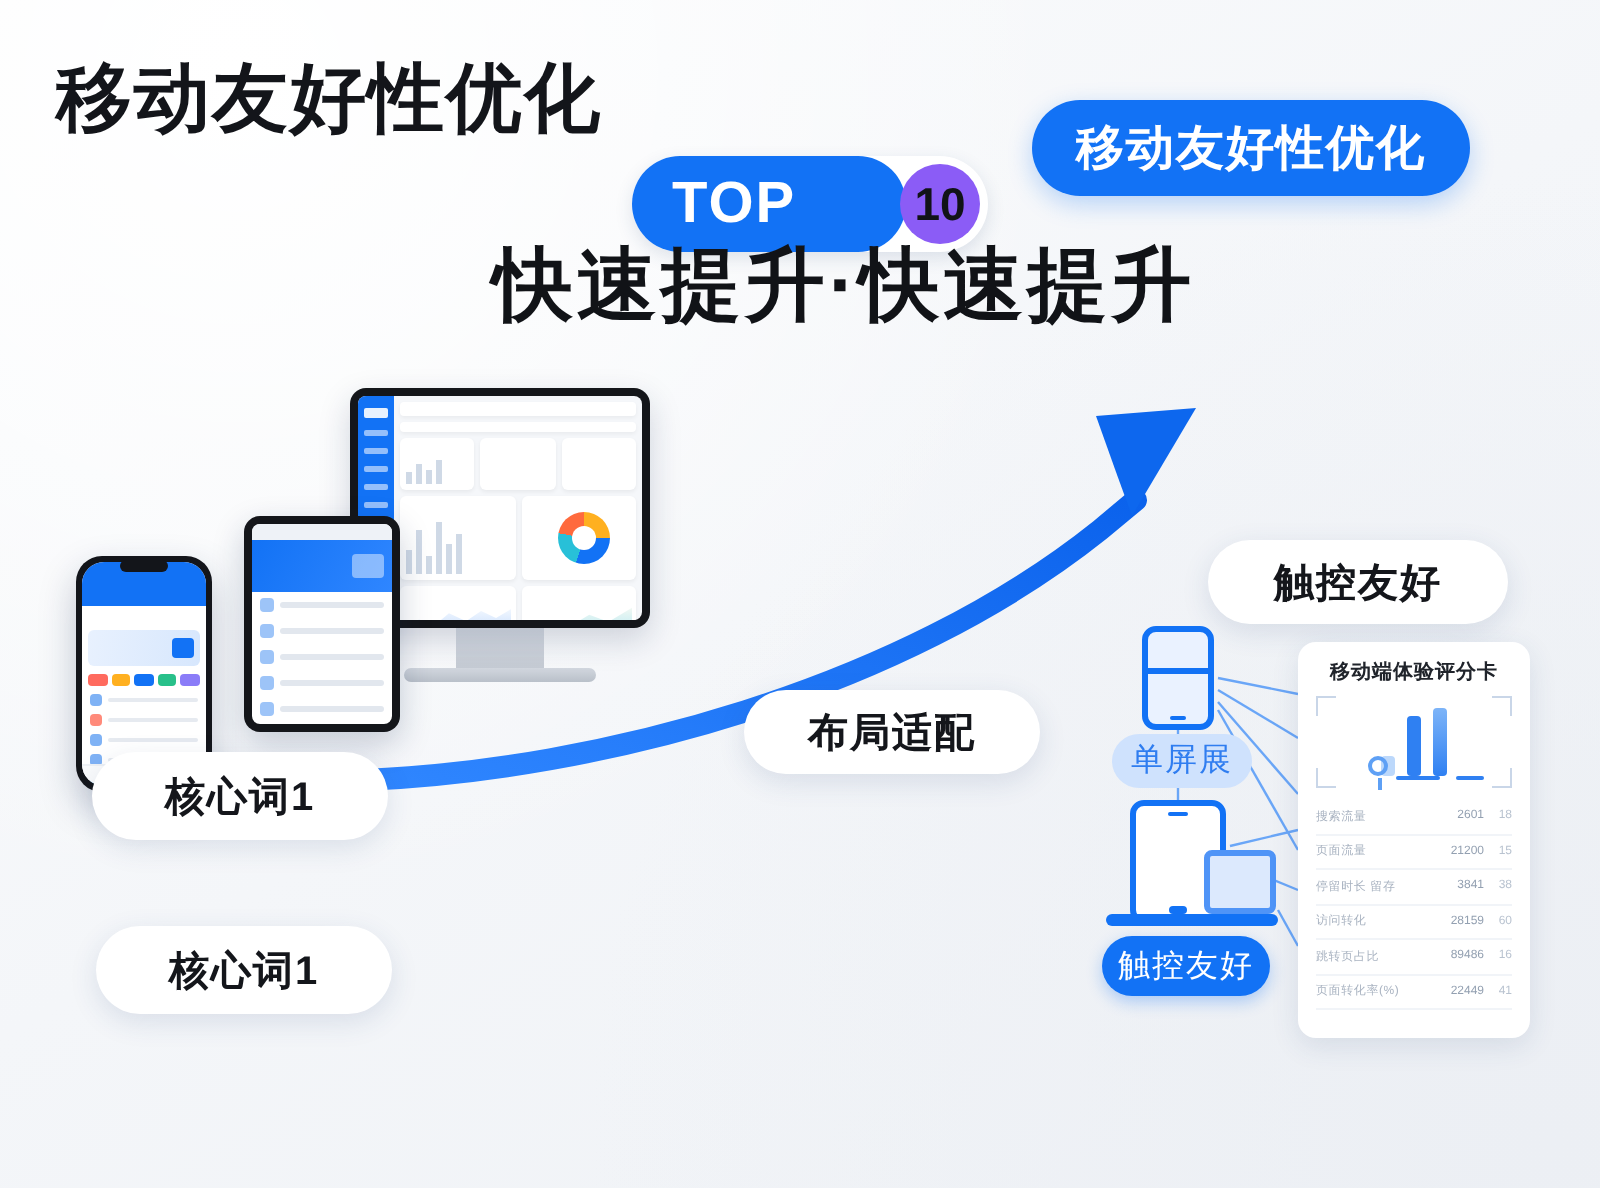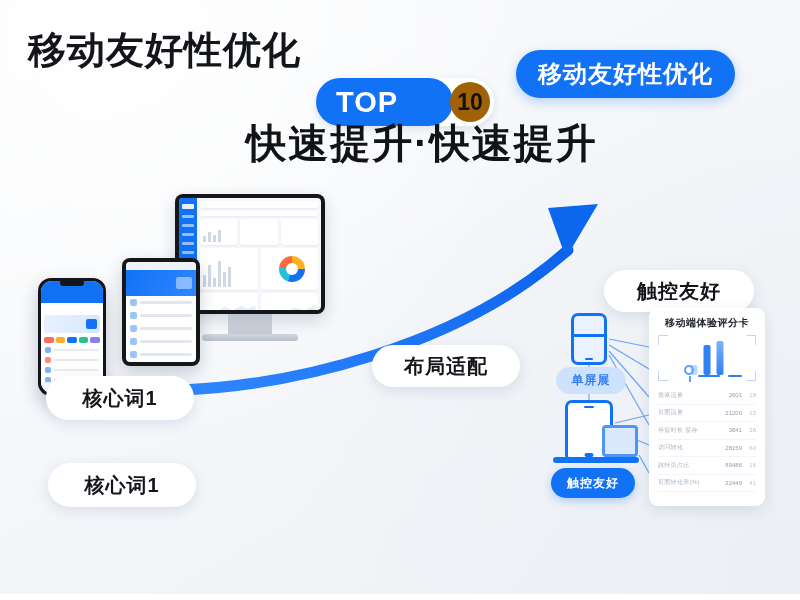--- a/index.html
+++ b/index.html
@@ -34,21 +34,21 @@
     border-radius:26px;background:#1272f5;
     display:flex;align-items:center;justify-content:flex-start;
     padding-left:20px;box-sizing:border-box;
   }
   .top-badge-word{
     color:#ffffff;font-size:29px;font-weight:bold;letter-spacing:1px;
     font-family:"Liberation Sans",sans-serif;
   }
   .top-badge-num{
     position:absolute;right:4px;top:4px;width:40px;height:40px;
-    border-radius:50%;background:#a16207;
+    border-radius:50%;background:#8b5cf6;
     display:flex;align-items:center;justify-content:center;
     color:#111317;font-size:23px;font-weight:bold;
   }
   .hdr-pill{
     position:absolute;left:516px;top:50px;
     height:48px;border-radius:26px;background:#1272f5;
     display:flex;align-items:center;justify-content:center;
     padding:0 22px;box-sizing:border-box;
     color:#ffffff;font-size:24px;font-weight:bold;letter-spacing:1px;
     box-shadow:0 4px 12px rgba(18,114,245,.28);
@@ -167,27 +167,27 @@
   .d-tablet:before{content:"";position:absolute;left:50%;top:3px;transform:translateX(-50%);
      width:10px;height:2px;border-radius:1px;background:#1272f5;}
   .d-tablet:after{content:"";position:absolute;left:50%;bottom:2px;transform:translateX(-50%);
      width:9px;height:4px;border-radius:2px;background:#1272f5;}
   .d-laptop{position:absolute;left:57px;top:120px;width:36px;height:32px;
      border:3px solid #4f94f7;border-radius:4px;background:#dce9fd;box-sizing:border-box;}
   .d-laptop-base{position:absolute;left:8px;top:152px;width:86px;height:6px;
      border-radius:3px;background:#1272f5;}
 
   .d-tag{position:absolute;border-radius:16px;display:flex;align-items:center;
-     justify-content:center;font-size:12px;font-weight:bold;letter-spacing:1px;
+     justify-content:center;font-size:16px;font-weight:normal;letter-spacing:1px;
      white-space:nowrap;box-sizing:border-box;}
   #tag-single{left:11px;top:62px;width:70px;height:27px;background:#cfe2fd;color:#2f7df0;}
   #tag-touch{left:6px;top:163px;width:84px;height:30px;background:#1272f5;color:#ffffff;
      box-shadow:0 3px 8px rgba(18,114,245,.3);}
 
-  .card{position:absolute;left:104px;top:3px;width:116px;height:198px;
+  .card{position:absolute;left:104px;top:16px;width:116px;height:198px;
      background:#ffffff;border-radius:9px;box-shadow:0 4px 14px rgba(40,70,120,.12);
      padding:8px 9px;box-sizing:border-box;}
   .card-title{font-size:10px;font-weight:bold;color:#20242b;text-align:center;
      letter-spacing:.5px;margin-bottom:5px;}
   .card-hero{position:relative;height:46px;margin-bottom:6px;}
   .bracket{position:absolute;width:9px;height:9px;border:1px solid #c9d6e8;}
   .bracket.tl{left:0;top:0;border-right:0;border-bottom:0;}
   .bracket.tr{right:0;top:0;border-left:0;border-bottom:0;}
   .bracket.bl{left:0;bottom:0;border-right:0;border-top:0;}
   .bracket.br{right:0;bottom:0;border-left:0;border-top:0;}

